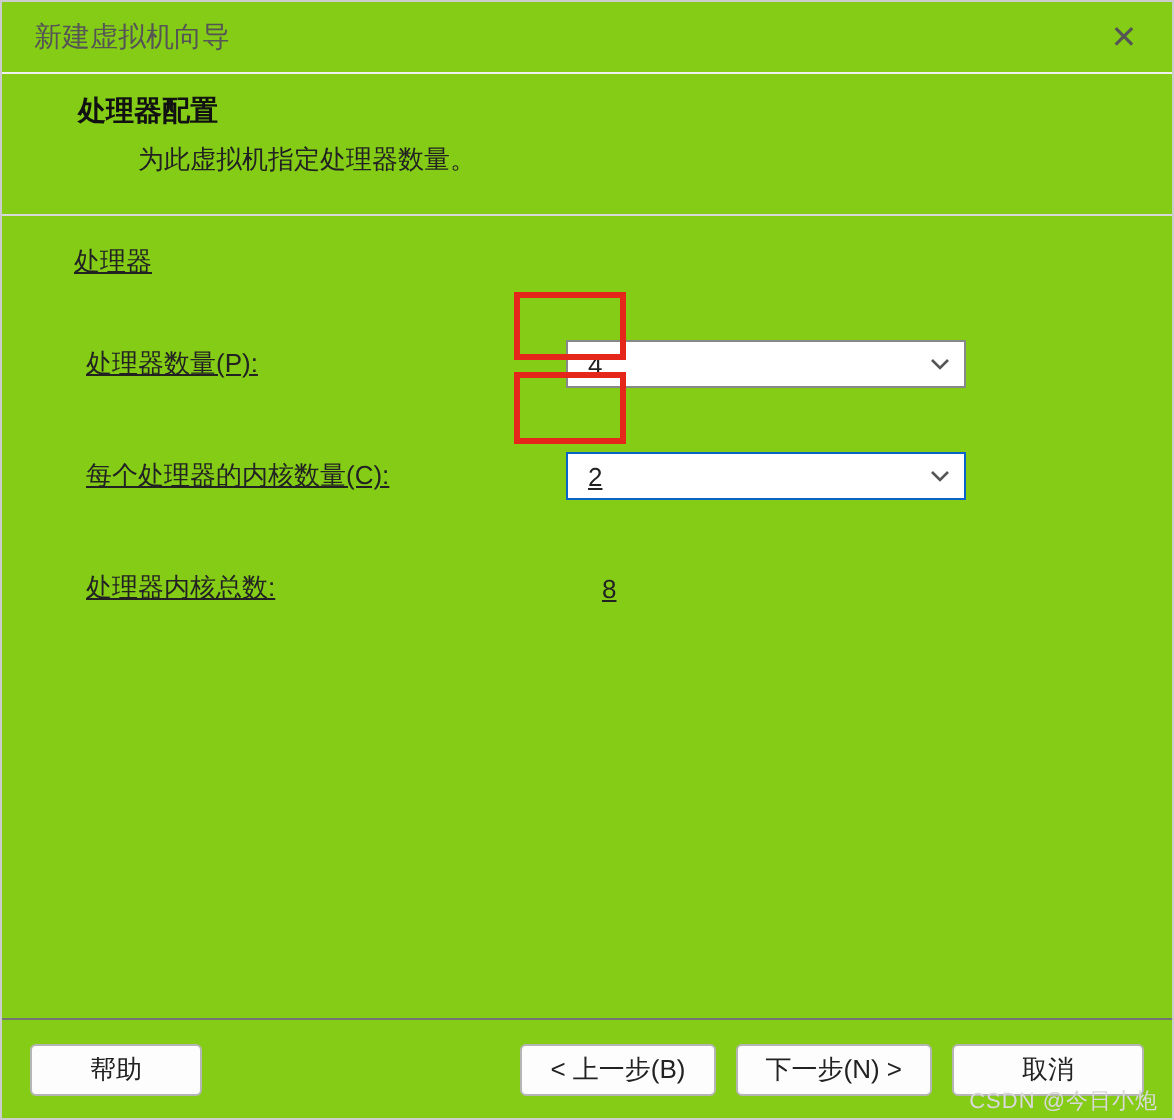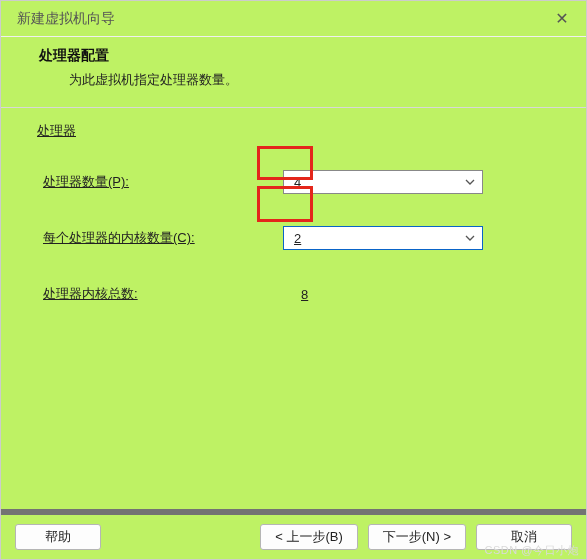--- a/index.html
+++ b/index.html
@@ -12,21 +12,21 @@
     width: 587px;
     height: 560px;
     position: relative;
   }
   .window {
     width: 587px;
     height: 560px;
     border: 1px solid #ccc;
     display: flex;
     flex-direction: column;
-    background: #bef264;
+    background: #84cc16;
   }
   .titlebar {
     height: 36px;
     display: flex;
     align-items: center;
     padding: 0 10px 0 16px;
     font-size: 14px;
     color: #555;
     border-bottom: 1px solid #f0f0f0;
   }
@@ -107,21 +107,21 @@
     pointer-events: none;
   }
   .hi1 { left: 256px; top: 38px; width: 56px; height: 34px; }
   .hi2 { left: 256px; top: 78px; width: 56px; height: 36px; }
   .static-val {
     padding-left: 18px;
     font-size: 13px;
   }
   .footer {
     height: 50px;
-    border-top: 6px solid #737373;
+    border-top: 1px solid #737373;
     display: flex;
     align-items: center;
     padding: 0 14px;
     gap: 10px;
   }
   .footer .gap { flex: 1; }
   .btn {
     height: 26px;
     min-width: 96px;
     border: 1px solid #b5b5b5;

